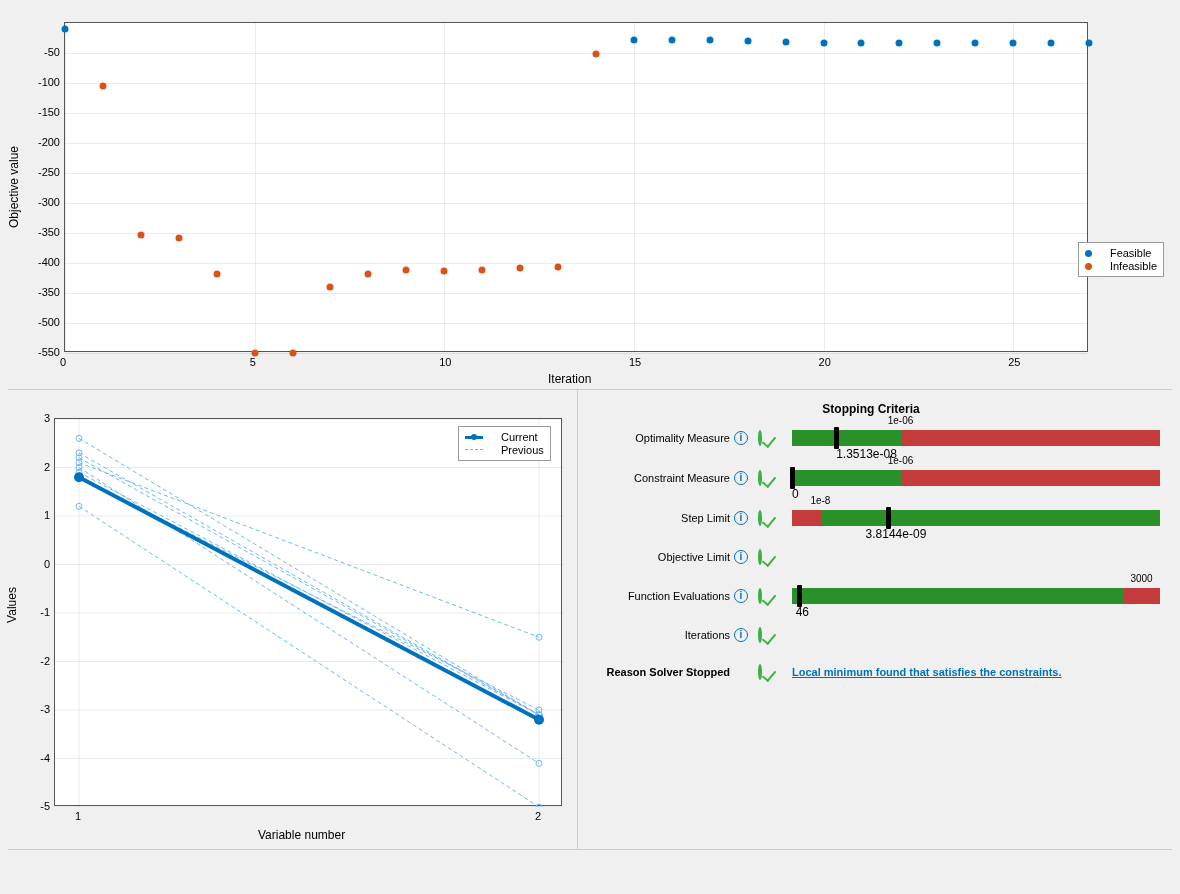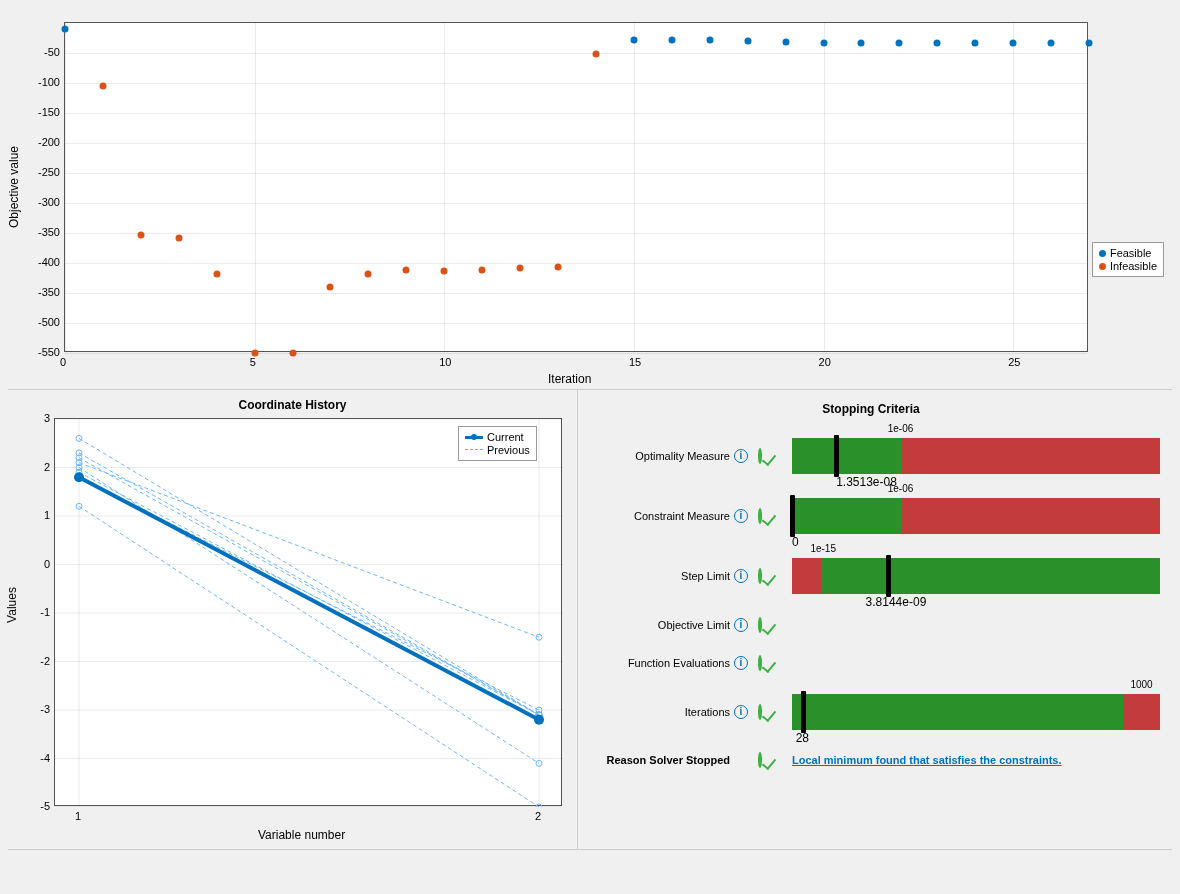--- a/index.html
+++ b/index.html
@@ -66,28 +66,28 @@
 .gridline-v {
   position: absolute; top:0; bottom:0; width:1px; background: rgba(0,0,0,0.08);
 }
 .legend-box {
   position: absolute;
   background: #fff;
   border: 1px solid #999;
   padding: 3px 6px;
   font-size: 11px;
 }
-.legend-row { display:flex; align-items:center; gap:4px; margin:1px 0;}
+.legend-row { display:flex; align-items:center; gap:18px; margin:1px 0;}
 .swatch-circle { width:7px; height:7px; border-radius:50%; }
 .swatch-line { width:18px; height:2px; position:relative; }
 .swatch-line.dashed::after{ content:""; position:absolute; left:0; right:0; top:0; border-top:1px dashed #4dbeff; }
 .swatch-line.solid { background:#0072bd; height:3px; }
 .swatch-dot { width:6px;height:6px;border-radius:50%;background:#0072bd; position:absolute; left:6px; top:-1.5px;}
 
-.sc-title { text-align:center; font-weight:bold; font-size:12px; margin-bottom:22px; margin-top:4px;}
+.sc-title { text-align:center; font-weight:bold; font-size:12px; margin-bottom:14px; margin-top:4px;}
 .sc-row {
   display: grid;
   grid-template-columns: 150px 22px 32px 1fr;
   align-items: center;
   gap: 2px;
   margin-bottom: 24px;
 }
 .sc-label { text-align:right; font-size:11px; padding-right:2px;}
 .info-icon {
   width:14px; height:14px; border:1px solid #0072bd; border-radius:50%; color:#0072bd;
@@ -97,21 +97,21 @@
   width:22px; height:22px; border:2px solid #3cb043; border-radius:50%;
   background:#d6f5d6; position:relative;
 }
 .check-icon::after{
   content:""; position:absolute; left:5px; top:2px; width:6px; height:11px;
   border-right:2px solid #3cb043; border-bottom:2px solid #3cb043;
   transform: rotate(40deg);
 }
 .bar-wrap {
   position: relative;
-  height: 36px;
+  height: 16px;
 }
 .bar { position:absolute; top:0; bottom:0; }
 .bar.green { background:#2a902a; }
 .bar.red { background:#c43b3b; }
 .bar-marker {
   position:absolute; top:-3px; bottom:-3px; width:5px; background:#000; border-radius:1px;
 }
 .bar-tlabel { position:absolute; top:-15px; font-size:10px; }
 .bar-blabel { position:absolute; bottom:-15px; font-size:12px; }
 .reason-row {
@@ -204,21 +204,20 @@
       <div class="legend-row">
           <span class="swatch-circle" style="background:#d95319"></span>
           <span>Infeasible</span>
         </div>
     </div>
   </div>
 
   <div class="panel-bottom">
 
     <div class="panel-bl">
-      <div class="chart-title" style="margin-top:8px">Coordinate History</div>
       <div class="plot-area" id="coord-plot" style="left:46px; top:28px; width:508px; height:388px;">
         <svg id="coord-svg" width="508" height="388" style="position:absolute;left:0;top:0;">
             <line x1="0" x2="508" y1="388" y2="388" stroke="rgba(0,0,0,0.08)"></line>
             <line x1="0" x2="508" y1="339.5" y2="339.5" stroke="rgba(0,0,0,0.08)"></line>
             <line x1="0" x2="508" y1="291" y2="291" stroke="rgba(0,0,0,0.08)"></line>
             <line x1="0" x2="508" y1="242.5" y2="242.5" stroke="rgba(0,0,0,0.08)"></line>
             <line x1="0" x2="508" y1="194" y2="194" stroke="rgba(0,0,0,0.08)"></line>
             <line x1="0" x2="508" y1="145.5" y2="145.5" stroke="rgba(0,0,0,0.08)"></line>
             <line x1="0" x2="508" y1="97" y2="97" stroke="rgba(0,0,0,0.08)"></line>
             <line x1="0" x2="508" y1="48.5" y2="48.5" stroke="rgba(0,0,0,0.08)"></line>
@@ -313,45 +312,45 @@
             </div>
           </div>
           <div class="sc-row">
             <div class="sc-label">Step Limit</div>
             <div><span class="info-icon">i</span></div>
             <div><span class="check-icon"></span></div>
             <div class="bar-wrap">
               <div class="bar red" style="left: 0%; width: 8%;"></div>
               <div class="bar green" style="left: 8%; width: 92%;"></div>
               <div class="bar-marker" style="left: calc(26% - 2px);"></div>
-              <div class="bar-tlabel" style="left: 5%;">1e-15</div>
+              <div class="bar-tlabel" style="left: 5%;">1e-8</div>
               <div class="bar-blabel" style="left: 20%;">3.8144e-09</div>
             </div>
           </div>
           <div class="sc-row">
             <div class="sc-label">Objective Limit</div>
             <div><span class="info-icon">i</span></div>
             <div><span class="check-icon"></span></div>
           </div>
           <div class="sc-row">
             <div class="sc-label">Function Evaluations</div>
-            <div><span class="info-icon">i</span></div>
-            <div><span class="check-icon"></span></div>
-          </div>
-          <div class="sc-row">
-            <div class="sc-label">Iterations</div>
             <div><span class="info-icon">i</span></div>
             <div><span class="check-icon"></span></div>
             <div class="bar-wrap">
               <div class="bar green" style="left: 0%; width: 90%;"></div>
               <div class="bar red" style="left: 90%; right: 0%;"></div>
-              <div class="bar-marker" style="left: calc(3% - 2px);"></div>
-              <div class="bar-tlabel" style="right: 2%;">1000</div>
-              <div class="bar-blabel" style="left: 1%;">28</div>
+              <div class="bar-marker" style="left: calc(2% - 2px);"></div>
+              <div class="bar-tlabel" style="right: 2%;">3000</div>
+              <div class="bar-blabel" style="left: 1%;">46</div>
             </div>
+          </div>
+          <div class="sc-row">
+            <div class="sc-label">Iterations</div>
+            <div><span class="info-icon">i</span></div>
+            <div><span class="check-icon"></span></div>
           </div>
         </div>
       <div class="reason-row">
         <div class="sc-label" style="font-weight:bold">Reason Solver Stopped</div>
         <div></div>
         <div><span class="check-icon"></span></div>
         <div><a href="#" class="reason-link">Local minimum found that satisfies the constraints.</a></div>
       </div>
     </div>
   </div>

